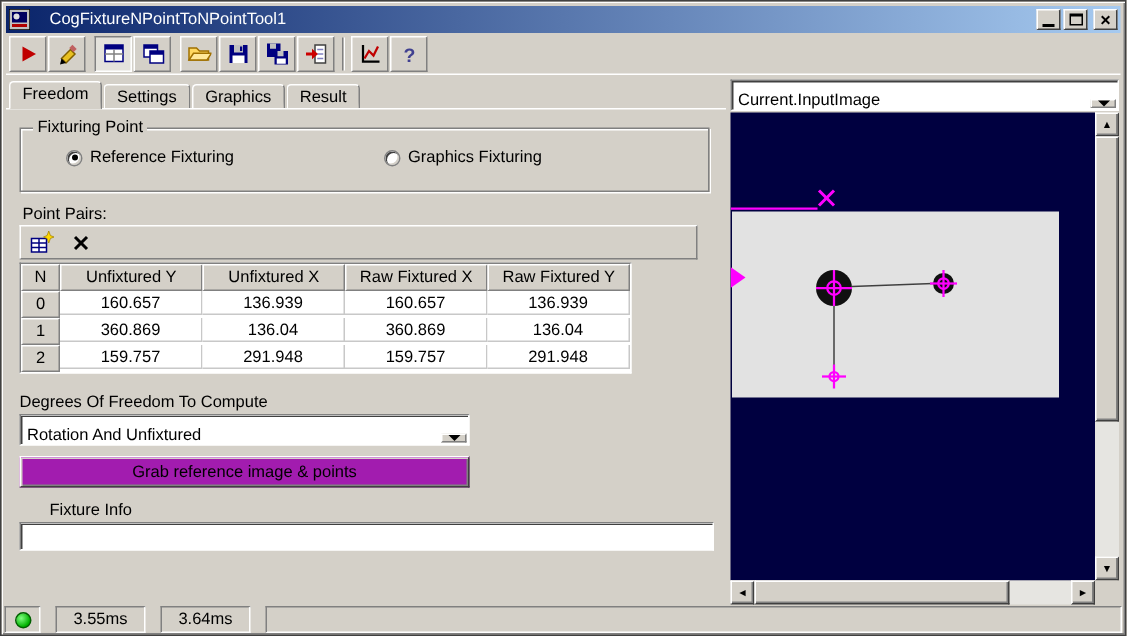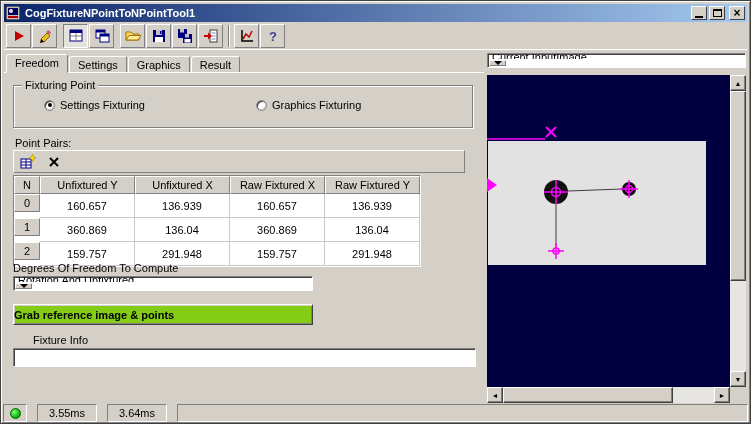--- a/index.html
+++ b/index.html
@@ -10,21 +10,21 @@
     border:1px solid #404040;
     box-shadow: inset 1px 1px 0 #ffffff, inset -1px -1px 0 #808080;
     overflow:hidden;
   }
   
   .titlebar {
     position:absolute; left:3px; top:3px; right:3px; height:18px;
     background:linear-gradient(to right,#0a246a,#a6caf0);
     display:flex; align-items:center; padding:0 2px;
   }
-  .titlebar .title { color:#fff; font-weight:bold; margin-left:5px; flex:1;
+  .titlebar .title { color:#fff; font-weight:normal; margin-left:13px; flex:1;
     white-space:nowrap; overflow:hidden; }
   .win-icon { width:14px; height:14px; flex:0 0 auto; }
   .tb-btn {
     width:16px; height:14px; margin-left:2px; background:#d4d0c8;
     border:1px solid; border-color:#fff #404040 #404040 #fff;
     display:flex; align-items:center; justify-content:center;
     font-size:10px; line-height:10px; font-weight:bold; cursor:default;
   }
   .tb-btn .min-glyph { width:8px; height:2px; background:#000; margin-top:8px; }
   .tb-btn .max-glyph { width:9px; height:8px; border:1px solid #000; border-top:2px solid #000; }
@@ -82,49 +82,49 @@
     display:flex; align-items:center; padding:1px 2px; gap:2px;
   }
   .pp-tool-btn { width:24px; height:19px; display:flex; align-items:center; justify-content:center; }
   .pp-table {
     position:absolute; left:12px; top:174px; width:408px;
     border:1px solid; border-color:#808080 #fff #fff #808080;
     background:#fff;
   }
   .pp-row { display:grid; grid-template-columns:26px 95px 95px 95px 95px; }
   .pp-cell {
-    height:24px; display:flex; align-items:center; justify-content:center;
+    height:16px; display:flex; align-items:center; justify-content:center;
     background:#fff; border-right:1px solid #c8c8c8; border-bottom:1px solid #c8c8c8;
     overflow:hidden; white-space:nowrap;
   }
   .pp-head .pp-cell, .pp-cell.nhead {
     background:#d4d0c8; height:18px;
     border:1px solid; border-color:#fff #808080 #808080 #fff;
   }
   
   .label { position:absolute; }
   .combo {
     background:#fff; border:1px solid; border-color:#808080 #fff #fff #808080;
     box-shadow: inset 1px 1px 0 #404040;
-    display:flex; align-items:flex-start; height:15px;flex-direction:column;
+    display:flex; align-items:flex-end; height:21px;
   }
   .combo .combo-text { flex:1; display:flex; align-items:center; padding-left:4px;
     white-space:nowrap; overflow:hidden; }
   .combo .combo-btn {
     width:17px; margin:1px; background:#d4d0c8;
     border:1px solid; border-color:#fff #808080 #808080 #fff;
     display:flex; align-items:center; justify-content:center;
   }
   .arrow-down { width:0; height:0; border-left:4px solid transparent;
     border-right:4px solid transparent; border-top:4px solid #000; }
   .push-btn {
-    position:absolute; background:#84cc16;
+    position:absolute; background:#a21caf;
     border:1px solid; border-color:#fff #404040 #404040 #fff;
     box-shadow: inset 1px 1px 0 #d4d0c8, inset -1px -1px 0 #808080;
-    display:flex; align-items:center; justify-content:flex-start;font-weight:bold;
+    display:flex; align-items:center; justify-content:center;
   }
   .textfield {
     position:absolute; background:#fff; border:1px solid;
     border-color:#808080 #fff #fff #808080;
     box-shadow: inset 1px 1px 0 #404040;
     font-family:"Liberation Sans", sans-serif; font-size:11px; padding:1px 3px;
     outline:none;
   }
   
   .right-panel { position:absolute; left:486px; top:52px; width:259px; }
@@ -269,21 +269,21 @@
     <div class="tab"><span>Result</span></div>
   </div>
   <div class="tabline"></div>
 
   <div class="groupbox">
     <span class="gb-label">Fixturing Point</span>
     <div class="radio-row" style="left:30px;">
       <span class="radio checked">
           <span class="dot"></span>
         </span>
-      <span>Settings Fixturing</span>
+      <span>Reference Fixturing</span>
     </div>
     <div class="radio-row" style="left:242px;">
       <span class="radio"></span>
       <span>Graphics Fixturing</span>
     </div>
   </div>
 
   <div class="pp-label">Point Pairs:</div>
   <div class="pp-toolbar">
     <div class="pp-tool-btn">

